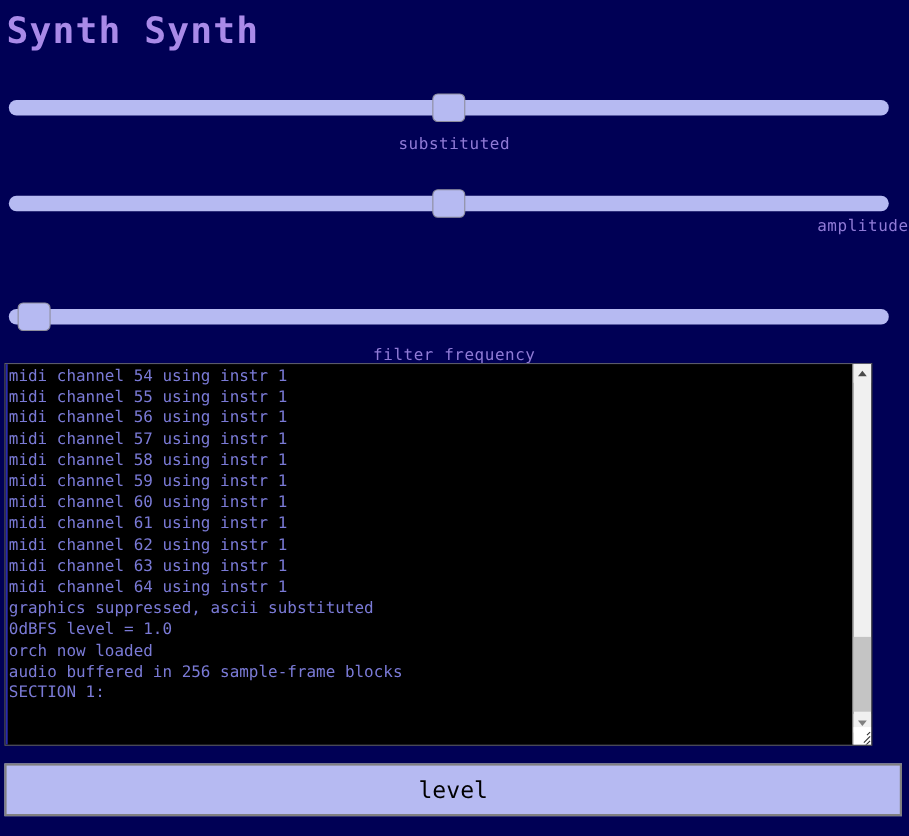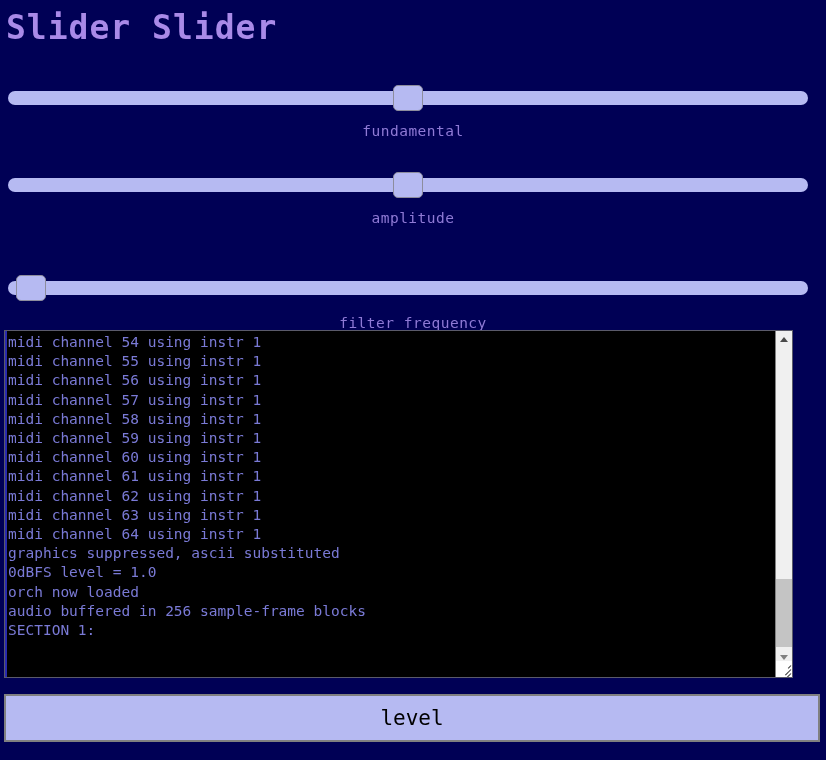--- a/index.html
+++ b/index.html
@@ -187,36 +187,36 @@
     justify-content: center;
     cursor: pointer;
     padding: 0;
   }
 </style>
 </head>
 <body>
 
 <div class="page">
 
-  <div class="title">Slider Slider</div>
+  <div class="title">Synth Synth</div>
 
   <div class="slider-block" style="top:85px;">
     <div class="slider-row">
       <div class="track"></div>
       <div class="thumb" id="thumb-0" style="left: 393px;"></div>
     </div>
-    <div class="slider-label" style="top:38px;">fundamental</div>
+    <div class="slider-label" style="top:38px;">substituted</div>
   </div>
 
   <div class="slider-block" style="top:172px;">
     <div class="slider-row">
       <div class="track"></div>
       <div class="thumb" id="thumb-1" style="left: 393px;"></div>
     </div>
-    <div class="slider-label" style="top:38px;">amplitude</div>
+    <div class="slider-label" style="top:26px;text-align:right;">amplitude</div>
   </div>
 
   <div class="slider-block" style="top:275px;">
     <div class="slider-row">
       <div class="track"></div>
       <div class="thumb" id="thumb-2" style="left: 15.7px;"></div>
     </div>
     <div class="slider-label" style="top:40px;">filter frequency</div>
   </div>
 

